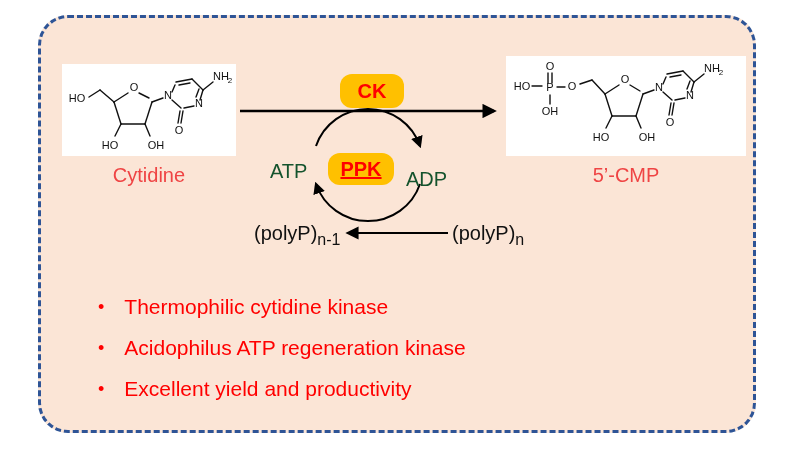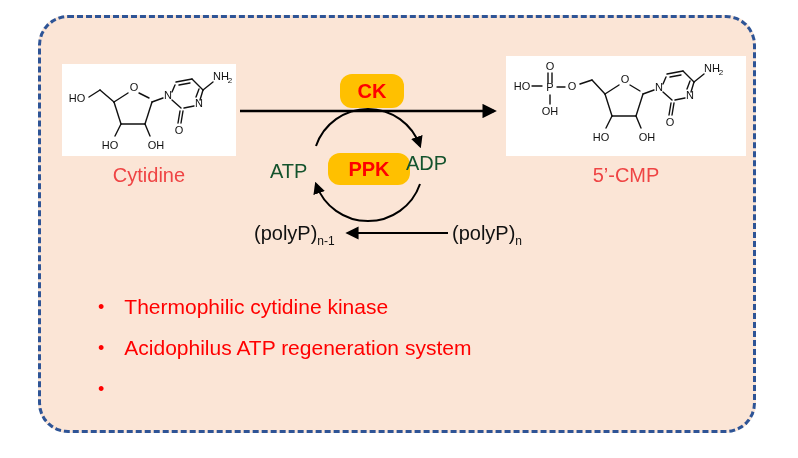--- a/index.html
+++ b/index.html
@@ -16,21 +16,21 @@
   .chem-label{
     position:absolute;color:#ef4444;font-size:20px;text-align:center;
   }
   .enzyme{
     position:absolute;background:#ffc000;color:#ff0000;font-weight:bold;
     font-size:20px;display:flex;align-items:center;justify-content:center;
     border-radius:12px;
   }
   .side-label{position:absolute;color:#14532d;font-size:20px;}
   .polyp{position:absolute;color:#111111;font-size:20px;white-space:nowrap;}
-  .polyp sub{font-size:12px;}
+  .polyp sub{font-size:16px;}
   #arrow-layer{position:absolute;left:0;top:0;pointer-events:none;}
   .bullets{position:absolute;left:98px;top:294px;}
   .bullet-item{
     display:flex;align-items:flex-start;color:#ff0000;font-size:21px;
     margin-bottom:15px;
   }
   .bullet-marker{margin-right:20px;font-size:18px;line-height:26px;}
   .bullet-text{line-height:26px;}
   svg text{font-family:"Liberation Sans",sans-serif;font-size:11px;fill:#111111;text-anchor:middle;}
   svg text.sub{font-size:8px;}
@@ -139,36 +139,37 @@
       <text x="153" y="35">N</text>
       <text x="184" y="43">N</text>
       <text x="164" y="70">O</text>
       <text x="206" y="16">NH</text>
       <text x="215" y="19" class="sub">2</text>
     </svg>
   </div>
   <div class="chem-label" style="left:506px;top:164px;width:240px;">5’-CMP</div>
 
   <div class="side-label" style="left:270px;top:160px;">ATP</div>
-  <div class="enzyme" style="left:328px;top:153px;width:82px;height:32px;">PPK</div>
-  <div class="side-label" style="left:406px;top:152px;">ADP</div>
+  <div class="enzyme" style="left:328px;top:153px;width:66px;height:32px;text-decoration:underline;">PPK</div>
+  <div class="side-label" style="left:406px;top:168px;">ADP</div>
 
   <div class="polyp" style="left:254px;top:222px;">
     <span>(polyP)</span><sub>n-1</sub>
   </div>
   <div class="polyp" style="left:452px;top:222px;">
     <span>(polyP)</span><sub>n</sub>
   </div>
 
   <div class="bullets">
     <div class="bullet-item">
       <span class="bullet-marker">•</span>
       <span class="bullet-text">Thermophilic cytidine kinase</span>
     </div>
     <div class="bullet-item">
       <span class="bullet-marker">•</span>
-      <span class="bullet-text">Acidophilus ATP regeneration system</span>
+      <span class="bullet-text">Acidophilus ATP regeneration kinase</span>
     </div>
     <div class="bullet-item">
       <span class="bullet-marker">•</span>
+      <span class="bullet-text">Excellent yield and productivity</span>
     </div>
   </div>
 </div>
 
 </body></html>

